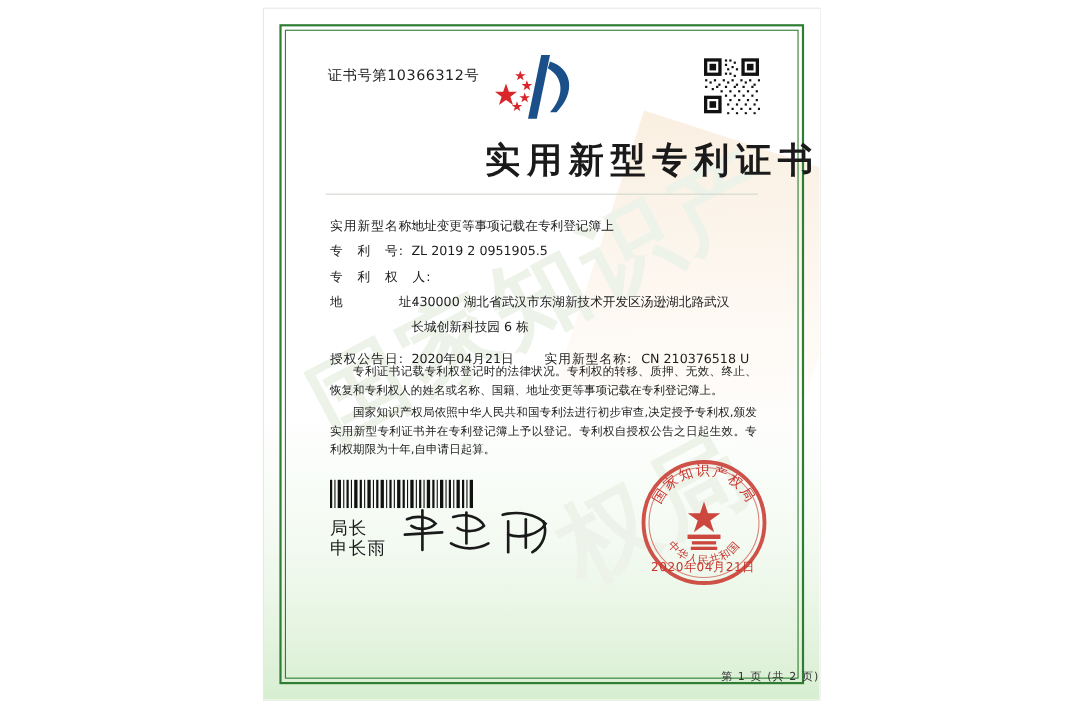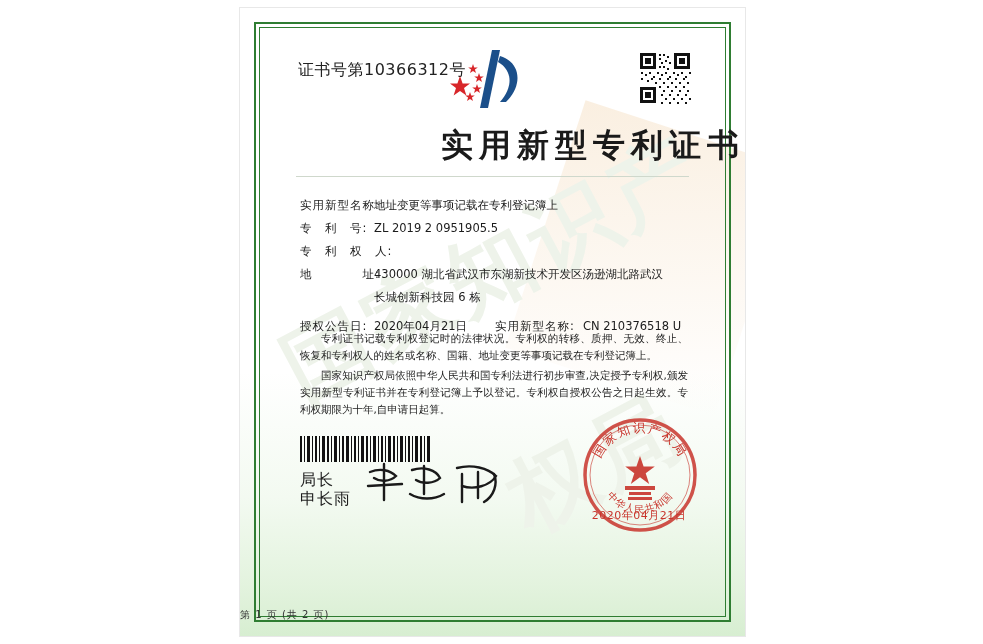--- a/index.html
+++ b/index.html
@@ -51,21 +51,21 @@
     position:absolute;
     left:300px;top:120px;
     width:220px;height:260px;
     background:linear-gradient(160deg,rgba(246,226,200,.55),rgba(255,255,255,0));
     transform:rotate(18deg);
     pointer-events:none;
   }
   
   .cert-no{
     position:absolute;left:58px;top:52px;
-    font-size:16px;color:#222;
+    font-size:13px;color:#222;
     letter-spacing:.5px;
   }
   .qr{
     position:absolute;right:54px;top:44px;
     width:52px;height:52px;
   }
   .emblem{
     position:absolute;left:196px;top:38px;width:120px;height:72px;
   }
   .title{
@@ -131,21 +131,21 @@
     position:absolute;left:60px;top:462px;
     font-size:16px;line-height:19px;color:#1c1c1c;
     letter-spacing:1px;
   }
   .sig-script{
     position:absolute;left:122px;top:452px;
     width:150px;height:48px;
   }
   .footer{
     position:absolute;left:0;right:0;bottom:14px;
-    text-align:left;
+    text-align:right;
     font-size:10px;color:#333;
     letter-spacing:1px;
   }
 </style>
 </head>
 <body>
 
 <div class="page">
   <div class="sheet">
 

